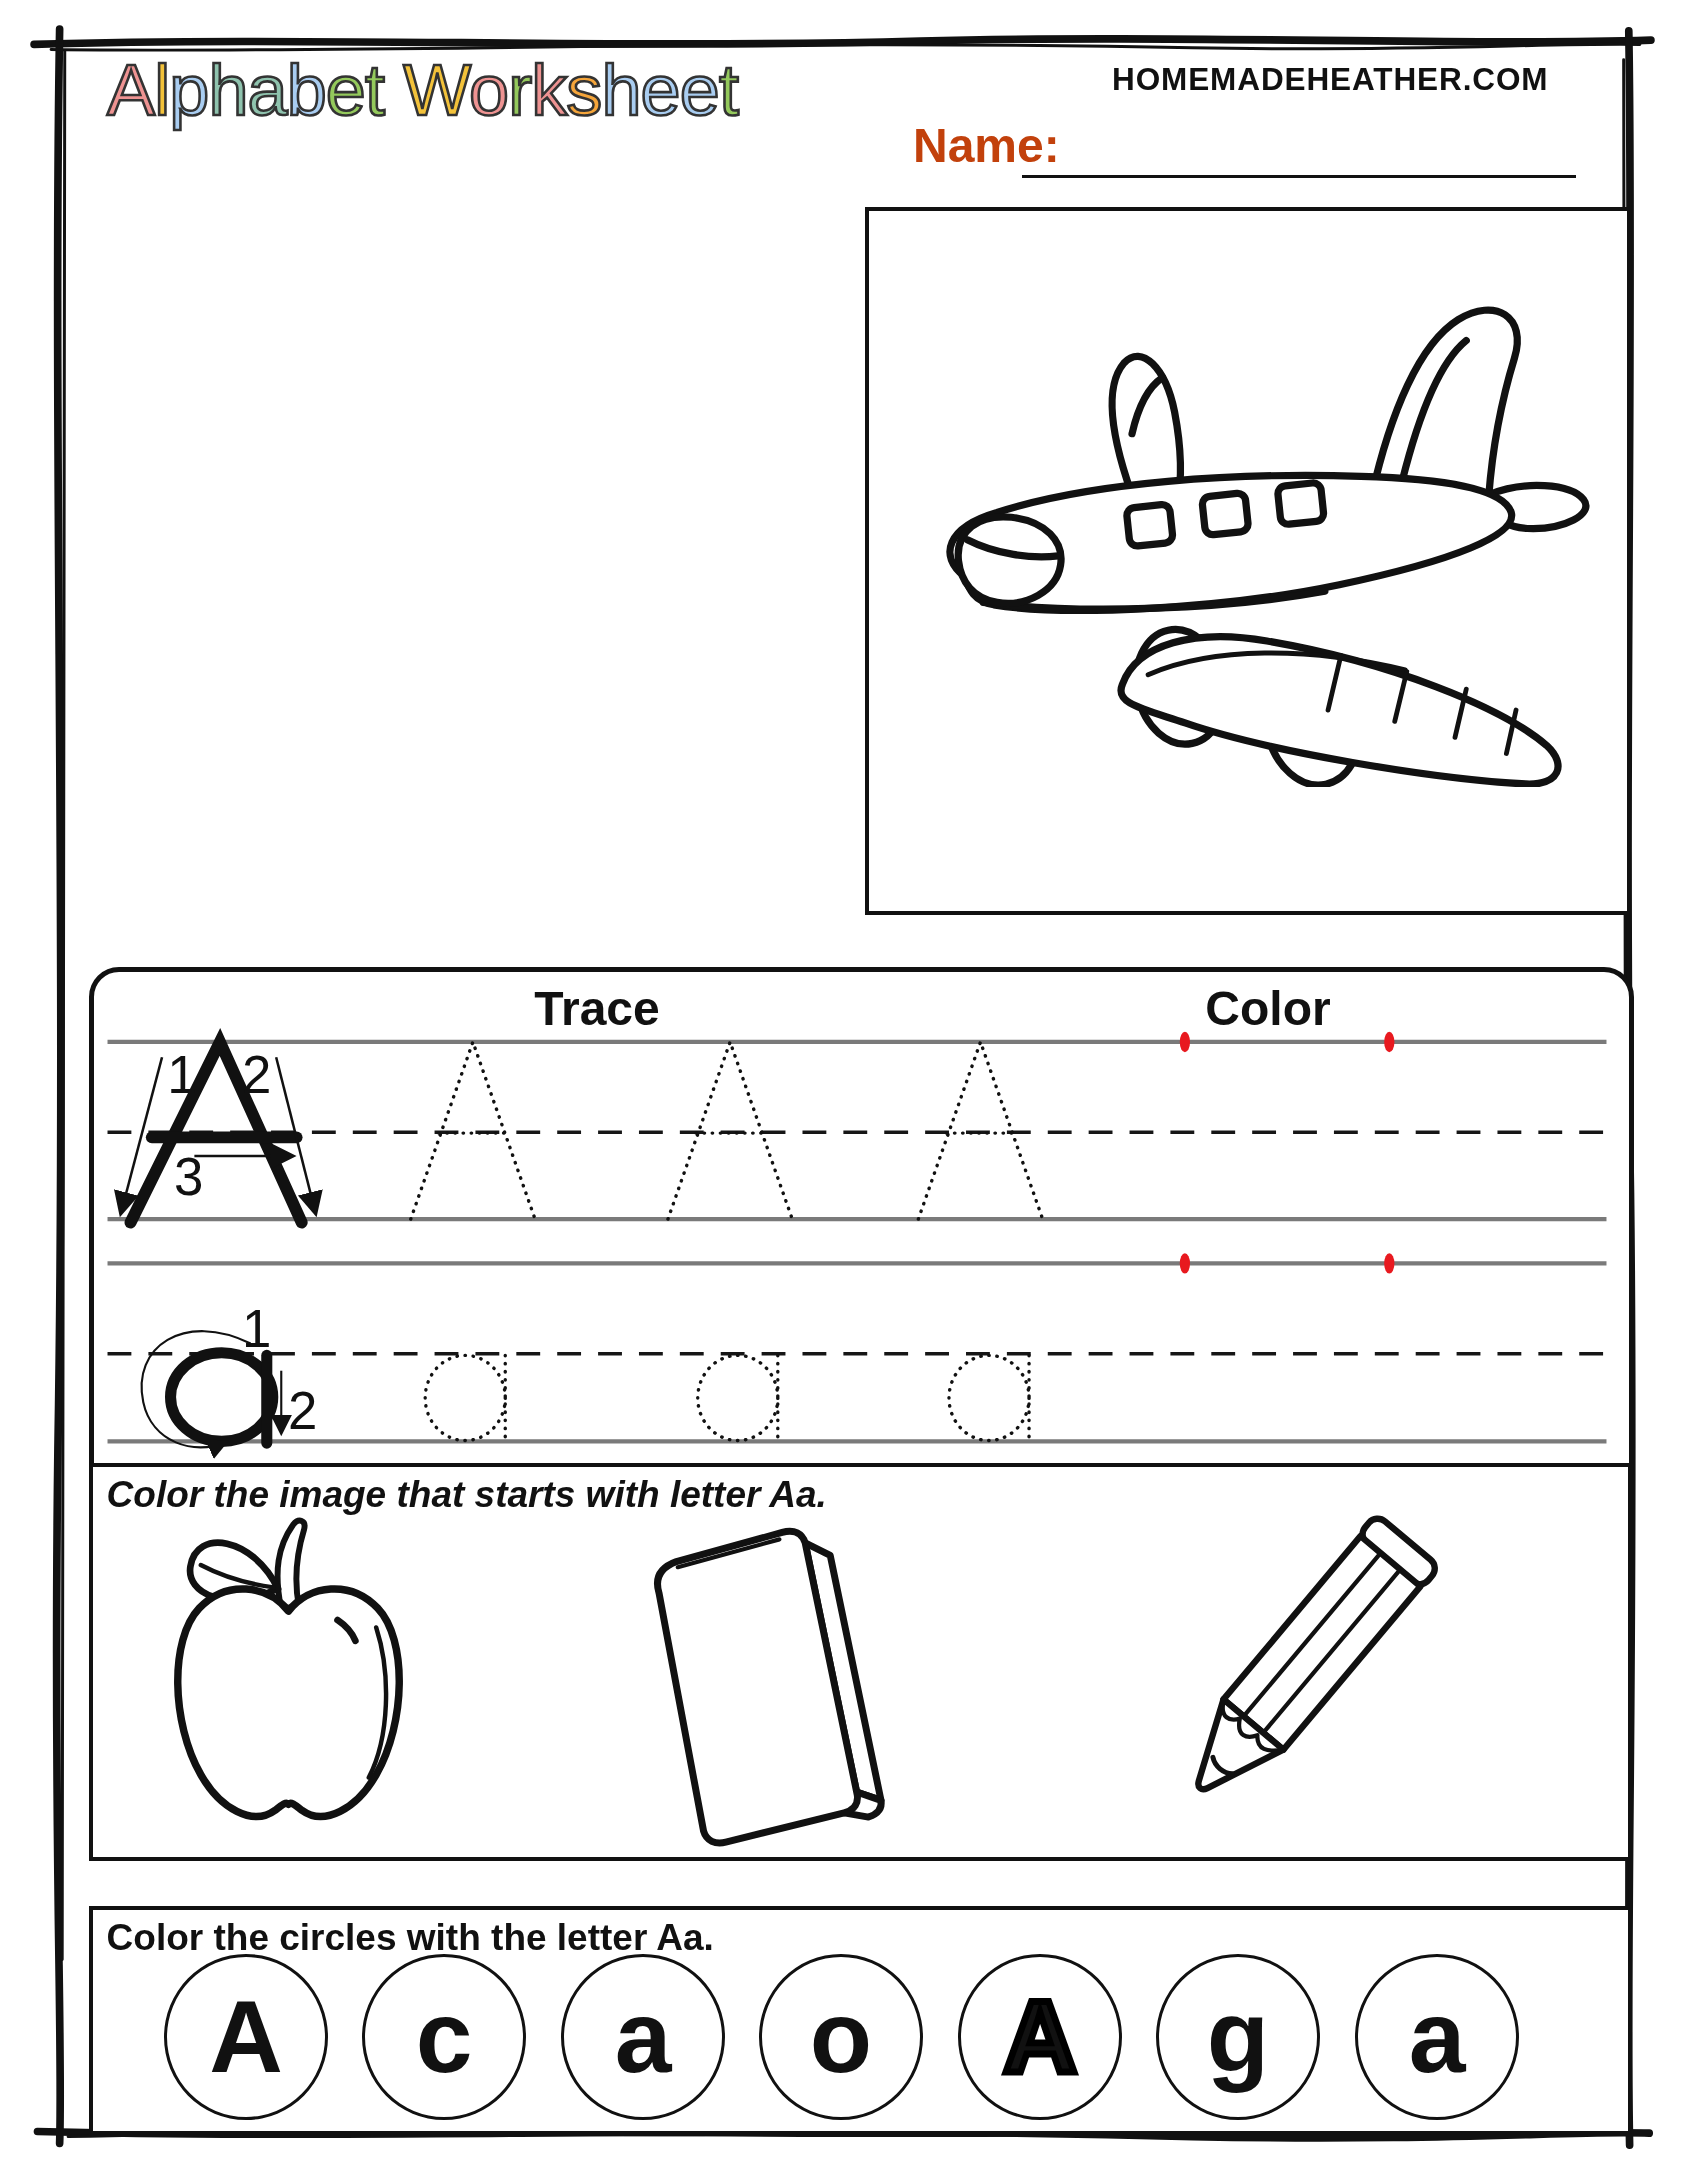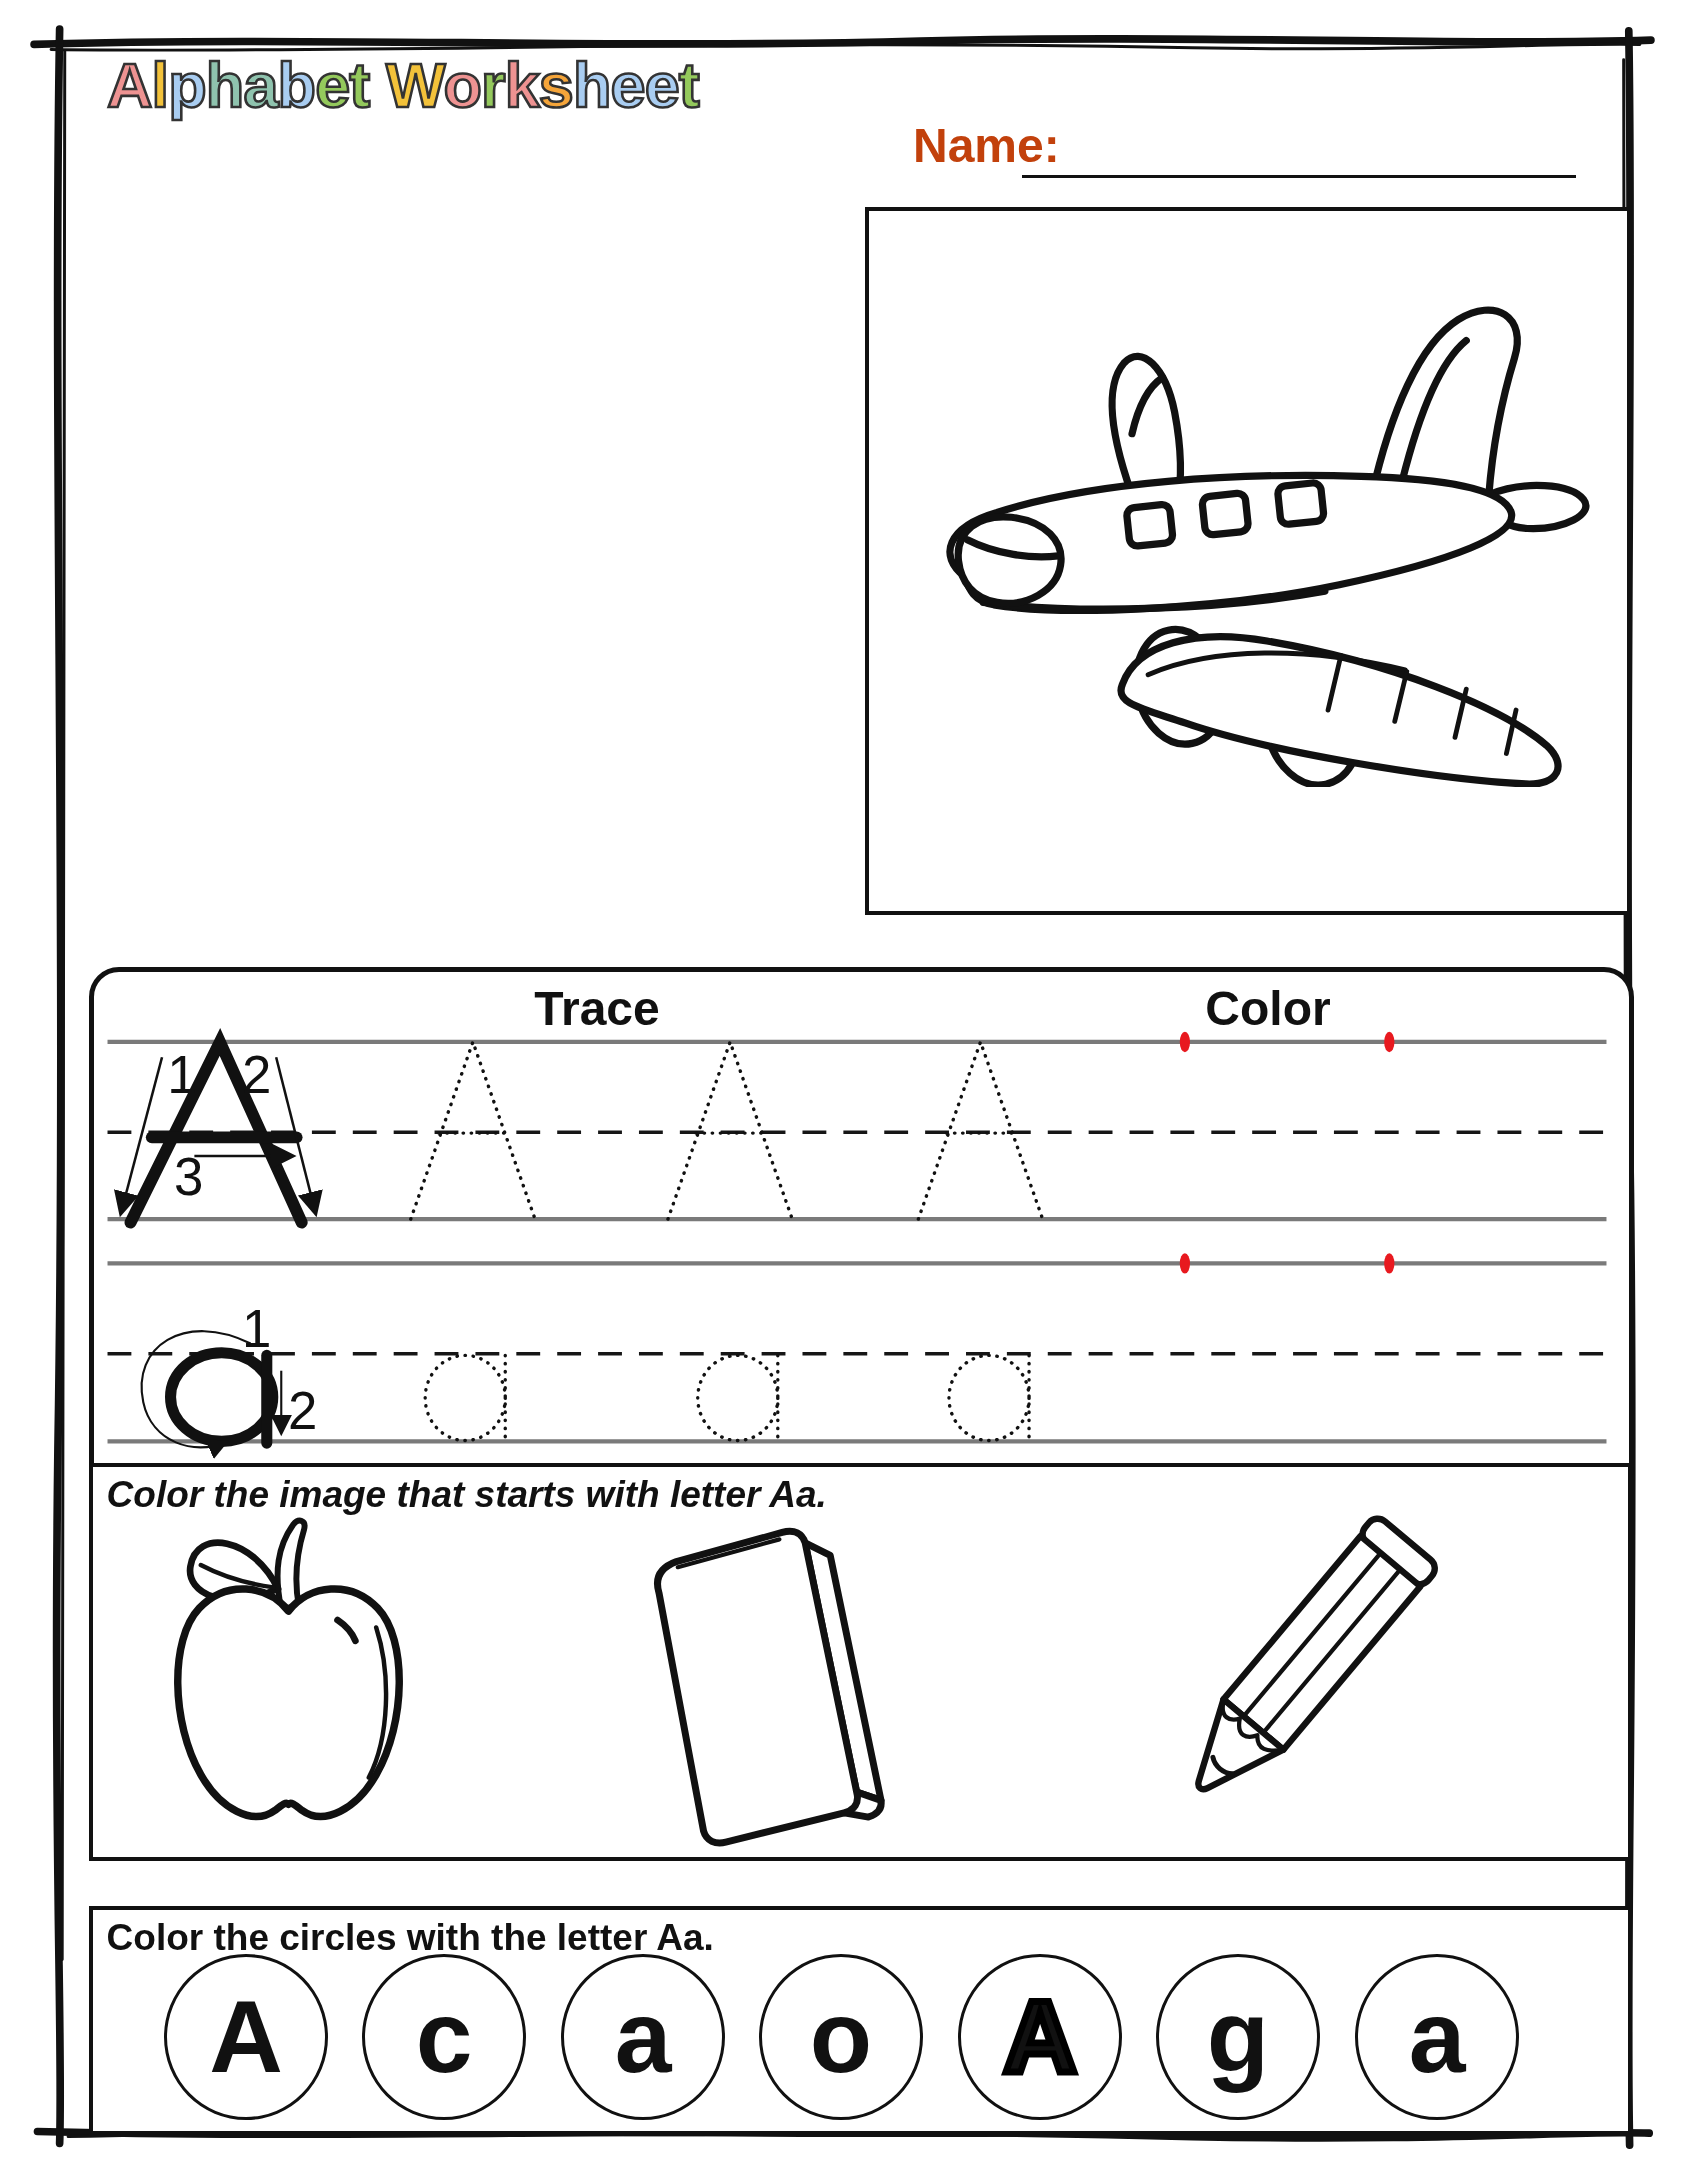--- a/index.html
+++ b/index.html
@@ -2,21 +2,21 @@
 <html style="font-size:13.6px"><head>
 <meta charset="utf-8">
 <style>
   html,body{margin:0;padding:0;background:#ffffff;}
   .page{position:relative;width:1685px;height:2181px;background:#fff;
         font-family:"Liberation Sans","DejaVu Sans",sans-serif;overflow:hidden;}
   svg{display:block;}
   .abs{position:absolute;}
 
   
-  .title{left:107px;top:49px;font-size:63px;font-weight:bold;letter-spacing:-0.9px;white-space:pre;}
+  .title{left:107px;top:49px;font-size:72px;font-weight:normal;letter-spacing:-0.9px;white-space:pre;}
   .title .t-letter{-webkit-text-stroke:2.6px #333;}
   .site{left:1112px;top:61px;font-size:31.5px;font-weight:bold;color:#111;letter-spacing:0.9px;}
   .name-label{left:913px;top:118px;font-size:48px;font-weight:bold;color:#c2410c;}
   .name-line{left:1022px;top:175px;width:554px;height:3.4px;background:#111;}
 
   
   .box{position:absolute;border:4.3px solid #111;background:#fff;}
   .box-aa{left:89px;top:207px;width:755px;height:700px;display:flex;align-items:center;justify-content:center;}
   .big-letters{font-size:647px;font-weight:bold;color:#fff;-webkit-text-stroke:8.5px #000;
                transform:scaleX(0.8);letter-spacing:-24px;line-height:1;}
@@ -48,20 +48,21 @@
     <path class="sketch" stroke-width="9" d="M70,34 C62,500 78,1100 68,1700 C62,2150 74,2400 70,2516"></path>
     <path class="sketch" stroke-width="3.5" d="M76,60 C70,700 81,1500 73,2300"></path>
     <path class="sketch" stroke-width="9" d="M1912,36 C1918,400 1906,900 1914,1400 C1920,1900 1908,2300 1913,2518"></path>
     <path class="sketch" stroke-width="3.5" d="M1906,70 C1912,800 1904,1600 1910,2440"></path>
     <path class="sketch" stroke-width="9" d="M44,2502 C400,2512 900,2494 1400,2508 C1700,2514 1860,2500 1936,2504"></path>
     <path class="sketch" stroke-width="3.5" d="M80,2508 C500,2498 1000,2514 1500,2502"></path>
   </svg>
 
   <div class="abs title"><span class="t-letter" style="color: rgb(238, 147, 146);">A</span><span class="t-letter" style="color: rgb(243, 194, 58);">l</span><span class="t-letter" style="color: rgb(169, 205, 241);">p</span><span class="t-letter" style="color: rgb(143, 195, 174);">h</span><span class="t-letter" style="color: rgb(143, 195, 174);">a</span><span class="t-letter" style="color: rgb(169, 205, 241);">b</span><span class="t-letter" style="color: rgb(148, 201, 92);">e</span><span class="t-letter" style="color: rgb(148, 201, 92);">t</span><span class="t-letter"> </span><span class="t-letter" style="color: rgb(243, 194, 58);">W</span><span class="t-letter" style="color: rgb(238, 147, 146);">o</span><span class="t-letter" style="color: rgb(148, 201, 92);">r</span><span class="t-letter" style="color: rgb(238, 147, 146);">k</span><span class="t-letter" style="color: rgb(245, 165, 58);">s</span><span class="t-letter" style="color: rgb(169, 205, 241);">h</span><span class="t-letter" style="color: rgb(169, 205, 241);">e</span><span class="t-letter" style="color: rgb(169, 205, 241);">e</span><span class="t-letter" style="color: rgb(148, 201, 92);">t</span></div>
 
+  <div class="abs site">HOMEMADEHEATHER.COM</div>
 
   <div class="abs name-label">Name:</div>
   <div class="abs name-line"></div>
 
 
   <div class="box box-plane">
     <svg class="abs" style="left:22px;top:13.6px;" width="707" height="562" viewBox="0 0 880 660">
       <g fill="#fff" stroke="#111" stroke-width="9" stroke-linejoin="round" stroke-linecap="round">
         <path d="M305,330 C278,258 262,185 290,152 C312,128 342,158 353,213 C362,260 362,300 356,330 Z"></path>
         <path fill="none" d="M300,240 C308,205 320,182 338,170"></path>

